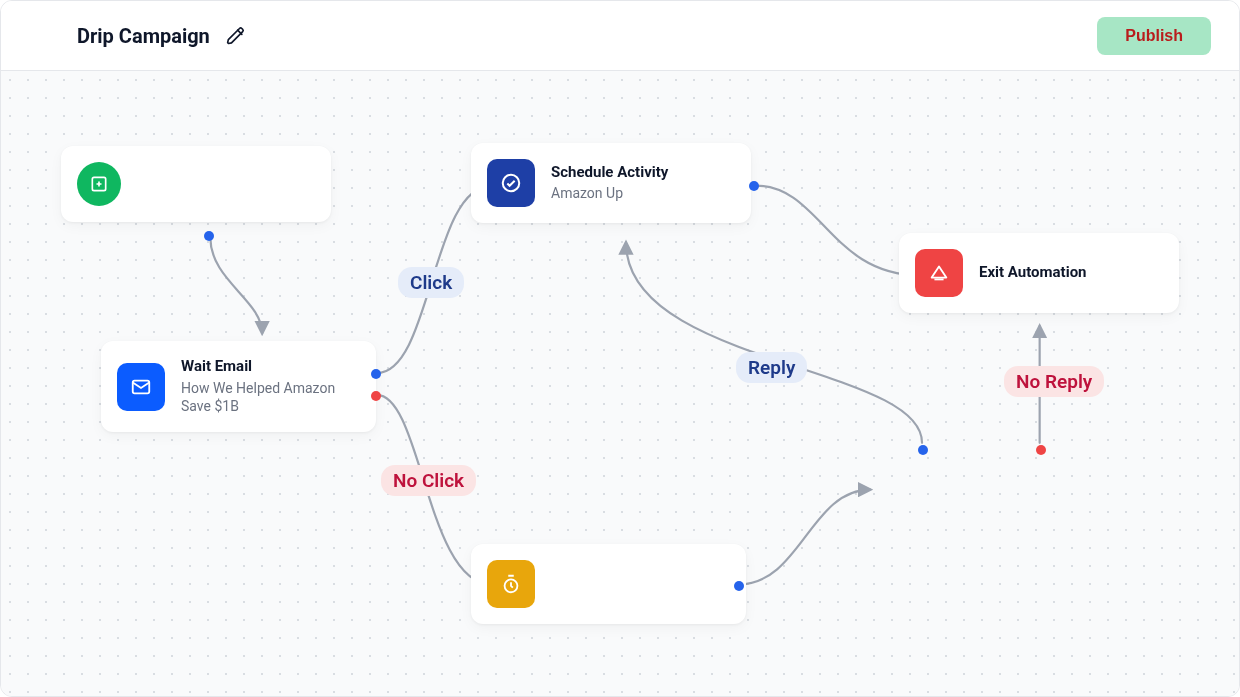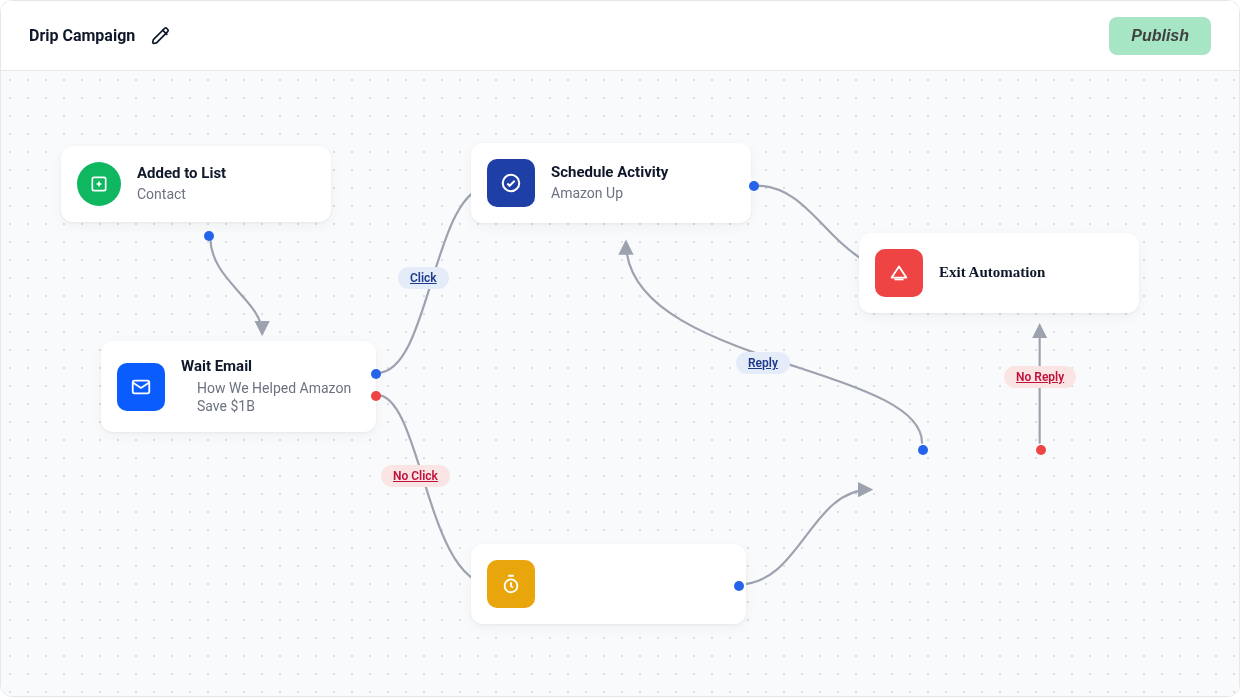--- a/index.html
+++ b/index.html
@@ -25,35 +25,34 @@
     display: flex;
     align-items: center;
     justify-content: space-between;
     padding: 0 28px;
     border-bottom: 1px solid #e5e7eb;
     background: #fff;
     position: relative;
     z-index: 5;
   }
   .title-wrap { display: flex; align-items: center; gap: 14px; }
-  .title { font-size: 16px; font-weight: 700; color: #0f172a; }
+  .title { font-size: 20px; font-weight: 700; color: #0f172a; margin-left: 48px; }
   .edit-btn {
     width: 24px; height: 24px; display: flex; align-items: center; justify-content: center;
     cursor: pointer;
   }
   .publish-btn {
     background: #a7e6c5;
-    color: #404040;
+    color: #b91c1c;
     font-weight: 600;
     font-size: 16px;
     border-radius: 8px;
-    padding: 10px 22px;
+    padding: 10px 28px;
     border: none;
     cursor: pointer;
-    font-style: italic;
   }
   .canvas {
     position: absolute;
     top: 70px; left: 0; right: 0; bottom: 0;
     background-color: #f9fafb;
     background-image: radial-gradient(circle, #d9dde2 1px, transparent 1px);
     background-size: 18px 18px;
   }
   svg.connectors { position: absolute; top:0; left:0; width:100%; height:100%; pointer-events:none; z-index:2; }
 
@@ -80,28 +79,27 @@
   .port {
     position: absolute;
     width: 10px; height: 10px; border-radius: 50%;
     background: #2563eb;
     z-index: 6;
   }
   .port.red { background: #ef4444; }
 
   .edge-label {
     position: absolute;
-    font-size: 12px;
+    font-size: 19px;
     font-weight: 600;
     padding: 4px 12px;
     border-radius: 14px;
     z-index: 4;
     background: #e5ecf9;
     color: #1e3a8a;
-    text-decoration: underline;
   }
   .edge-label.red { background: #fbe4e4; color: #be123c; }
 
   
   .bg-green  { background:#0fb760; }
   .bg-blue   { background:#0b5cff; }
   .bg-indigo { background:#1e3fa6; }
   .bg-amber  { background:#e8a60c; }
   .bg-emerald{ background:#0f9d58; }
   .bg-red    { background:#ef4444; }
@@ -149,37 +147,33 @@
       </g>
     </svg>
 
     <div class="node" style="left:60px; top:75px; width:270px;">
       <div class="icon round bg-green">
         <svg width="20" height="20" viewBox="0 0 24 24" fill="none" stroke="#fff" stroke-width="2">
             <rect x="4" y="4" width="16" height="16" rx="2"></rect>
             <path d="M12 9v6M9 12h6"></path>
           </svg>
       </div>
-      <div>
-        <div class="node-title">Added to List</div>
-        <div class="node-sub">Contact</div>
-      </div>
     </div>
     <div class="port" style="left:203px; top:160px;"></div>
 
     <div class="node" style="left:100px; top:270px; width:275px;">
       <div class="icon lg bg-blue">
         <svg width="22" height="22" viewBox="0 0 24 24" fill="none" stroke="#fff" stroke-width="2">
             <rect x="3" y="5" width="18" height="14" rx="2"></rect>
             <path d="M3 7l9 6 9-6"></path>
           </svg>
       </div>
       <div>
         <div class="node-title">Wait Email</div>
-        <div class="node-sub" style="max-width:175px;margin-left:16px;">How We Helped Amazon Save $1B</div>
+        <div class="node-sub" style="max-width:175px;">How We Helped Amazon Save $1B</div>
       </div>
     </div>
     <div class="port" style="left:370px; top:298px;"></div>
     <div class="port red" style="left:370px; top:320px;"></div>
 
     <div class="node" style="left:470px; top:72px; width:280px;">
       <div class="icon lg bg-indigo">
         <svg width="22" height="22" viewBox="0 0 24 24" fill="none" stroke="#fff" stroke-width="2.2">
             <circle cx="12" cy="12" r="9"></circle>
             <path d="M8 12.5l2.5 2.5L16 9.5"></path>
@@ -198,21 +192,21 @@
             <circle cx="12" cy="14" r="7"></circle>
             <path d="M12 10v4l2 2M9 3h6"></path>
           </svg>
       </div>
     </div>
     <div class="port" style="left:733px; top:510px;"></div>
 
     <div class="port" style="left:917px; top:374px;"></div>
     <div class="port red" style="left:1035px; top:374px;"></div>
 
-    <div class="node" style="left:858px; top:162px; width:280px;font-family:Liberation Serif, serif;">
+    <div class="node" style="left:898px; top:162px; width:280px;">
       <div class="icon lg bg-red">
         <svg width="22" height="22" viewBox="0 0 24 24" fill="none" stroke="#fff" stroke-width="2" stroke-linejoin="round">
             <path d="M12 5l8 12H4z"></path>
             <path d="M7 19h10"></path>
           </svg>
       </div>
       <div>
         <div class="node-title">Exit Automation</div>
       </div>
     </div>

